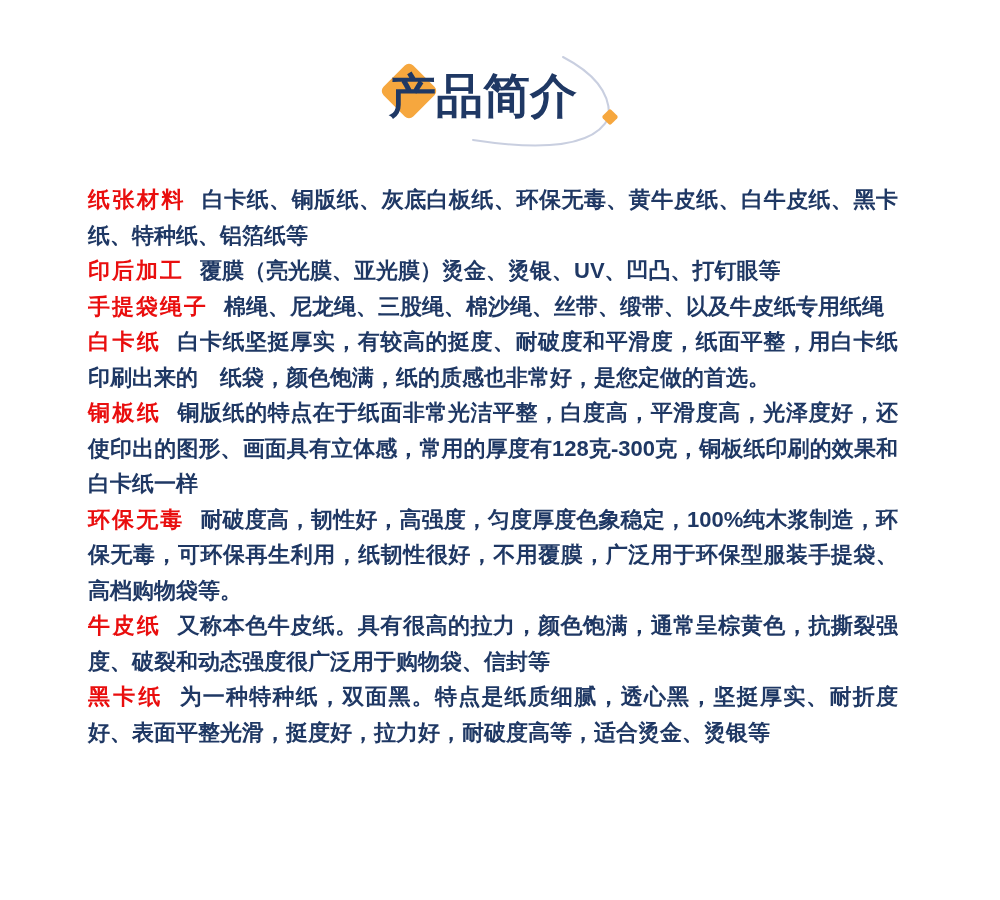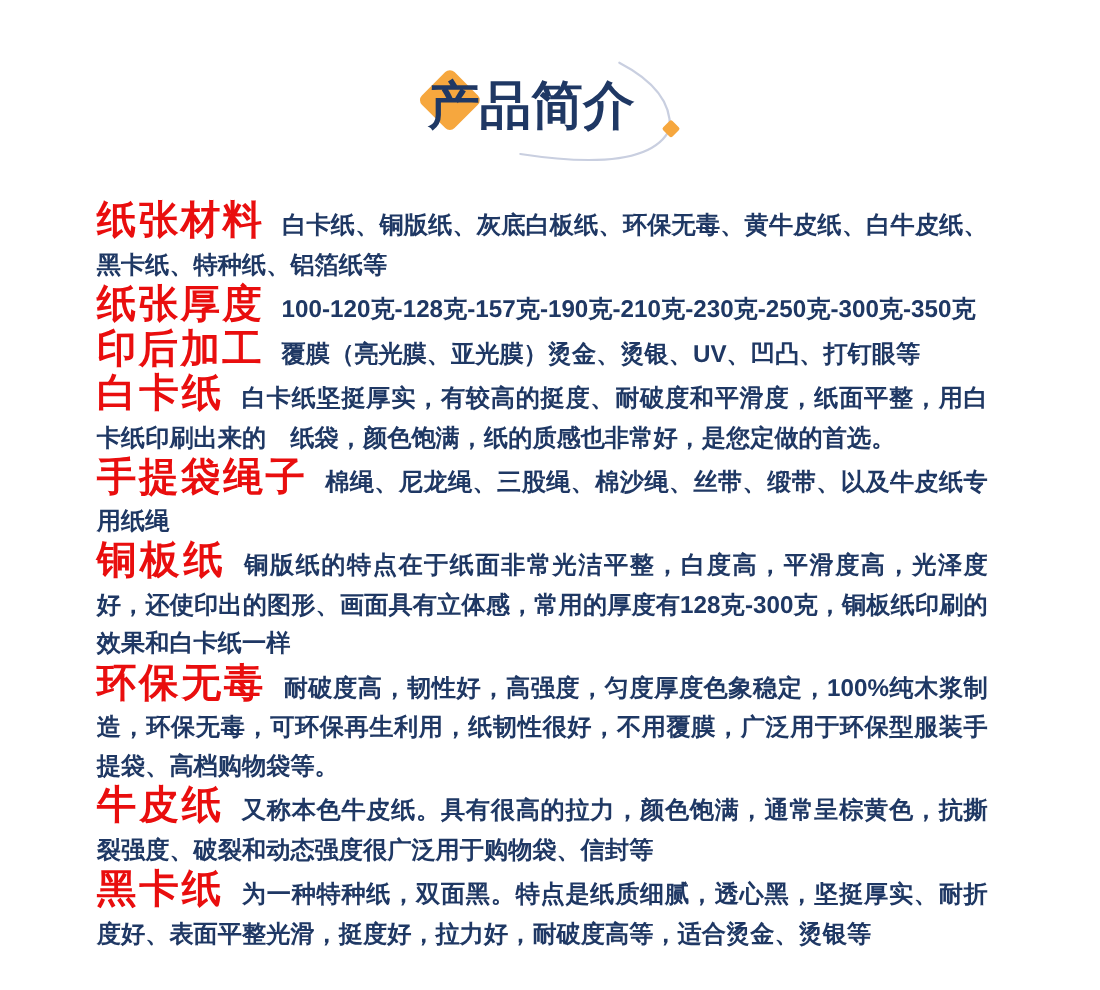--- a/index.html
+++ b/index.html
@@ -25,21 +25,21 @@
     white-space:nowrap;
   }
   
   .content{position:absolute;left:88px;top:182px;width:810px;z-index:1;}
   .section{
     margin:0;padding:0;
     font-size:22px;line-height:35.5px;font-weight:600;color:#1f3864;
     text-align:justify;text-justify:inter-ideograph;
   }
   .section .label{
-    font-size:36px;font-weight:700;color:#e90e0e;
+    font-size:22px;font-weight:700;color:#e90e0e;
     letter-spacing:2px;margin-right:16px;
   }
 </style>
 </head>
 <body>
 
 <div class="page">
 
   <header class="title-area">
     <div class="diamond-big"></div>
@@ -48,30 +48,27 @@
     </svg>
     <div class="diamond-small"></div>
     <h1 class="page-title">产品简介</h1>
   </header>
 
   <main class="content">
     <p class="section">
       <span class="label">纸张材料</span><span class="body">白卡纸、铜版纸、灰底白板纸、环保无毒、黄牛皮纸、白牛皮纸、黑卡纸、特种纸、铝箔纸等</span>
     </p>
     <p class="section">
-      <span class="label">纸张厚度</span><span class="body">100-120克-128克-157克-190克-210克-230克-250克-300克-350克</span>
-    </p>
-    <p class="section">
       <span class="label">印后加工</span><span class="body">覆膜（亮光膜、亚光膜）烫金、烫银、UV、凹凸、打钉眼等</span>
     </p>
     <p class="section">
-      <span class="label">白卡纸</span><span class="body">白卡纸坚挺厚实，有较高的挺度、耐破度和平滑度，纸面平整，用白卡纸印刷出来的　纸袋，颜色饱满，纸的质感也非常好，是您定做的首选。</span>
+      <span class="label">手提袋绳子</span><span class="body">棉绳、尼龙绳、三股绳、棉沙绳、丝带、缎带、以及牛皮纸专用纸绳</span>
     </p>
     <p class="section">
-      <span class="label">手提袋绳子</span><span class="body">棉绳、尼龙绳、三股绳、棉沙绳、丝带、缎带、以及牛皮纸专用纸绳</span>
+      <span class="label">白卡纸</span><span class="body">白卡纸坚挺厚实，有较高的挺度、耐破度和平滑度，纸面平整，用白卡纸印刷出来的　纸袋，颜色饱满，纸的质感也非常好，是您定做的首选。</span>
     </p>
     <p class="section">
       <span class="label">铜板纸</span><span class="body">铜版纸的特点在于纸面非常光洁平整，白度高，平滑度高，光泽度好，还使印出的图形、画面具有立体感，常用的厚度有128克-300克，铜板纸印刷的效果和白卡纸一样</span>
     </p>
     <p class="section">
       <span class="label">环保无毒</span><span class="body">耐破度高，韧性好，高强度，匀度厚度色象稳定，100%纯木浆制造，环保无毒，可环保再生利用，纸韧性很好，不用覆膜，广泛用于环保型服装手提袋、高档购物袋等。</span>
     </p>
     <p class="section">
       <span class="label">牛皮纸</span><span class="body">又称本色牛皮纸。具有很高的拉力，颜色饱满，通常呈棕黄色，抗撕裂强度、破裂和动态强度很广泛用于购物袋、信封等</span>
     </p>

